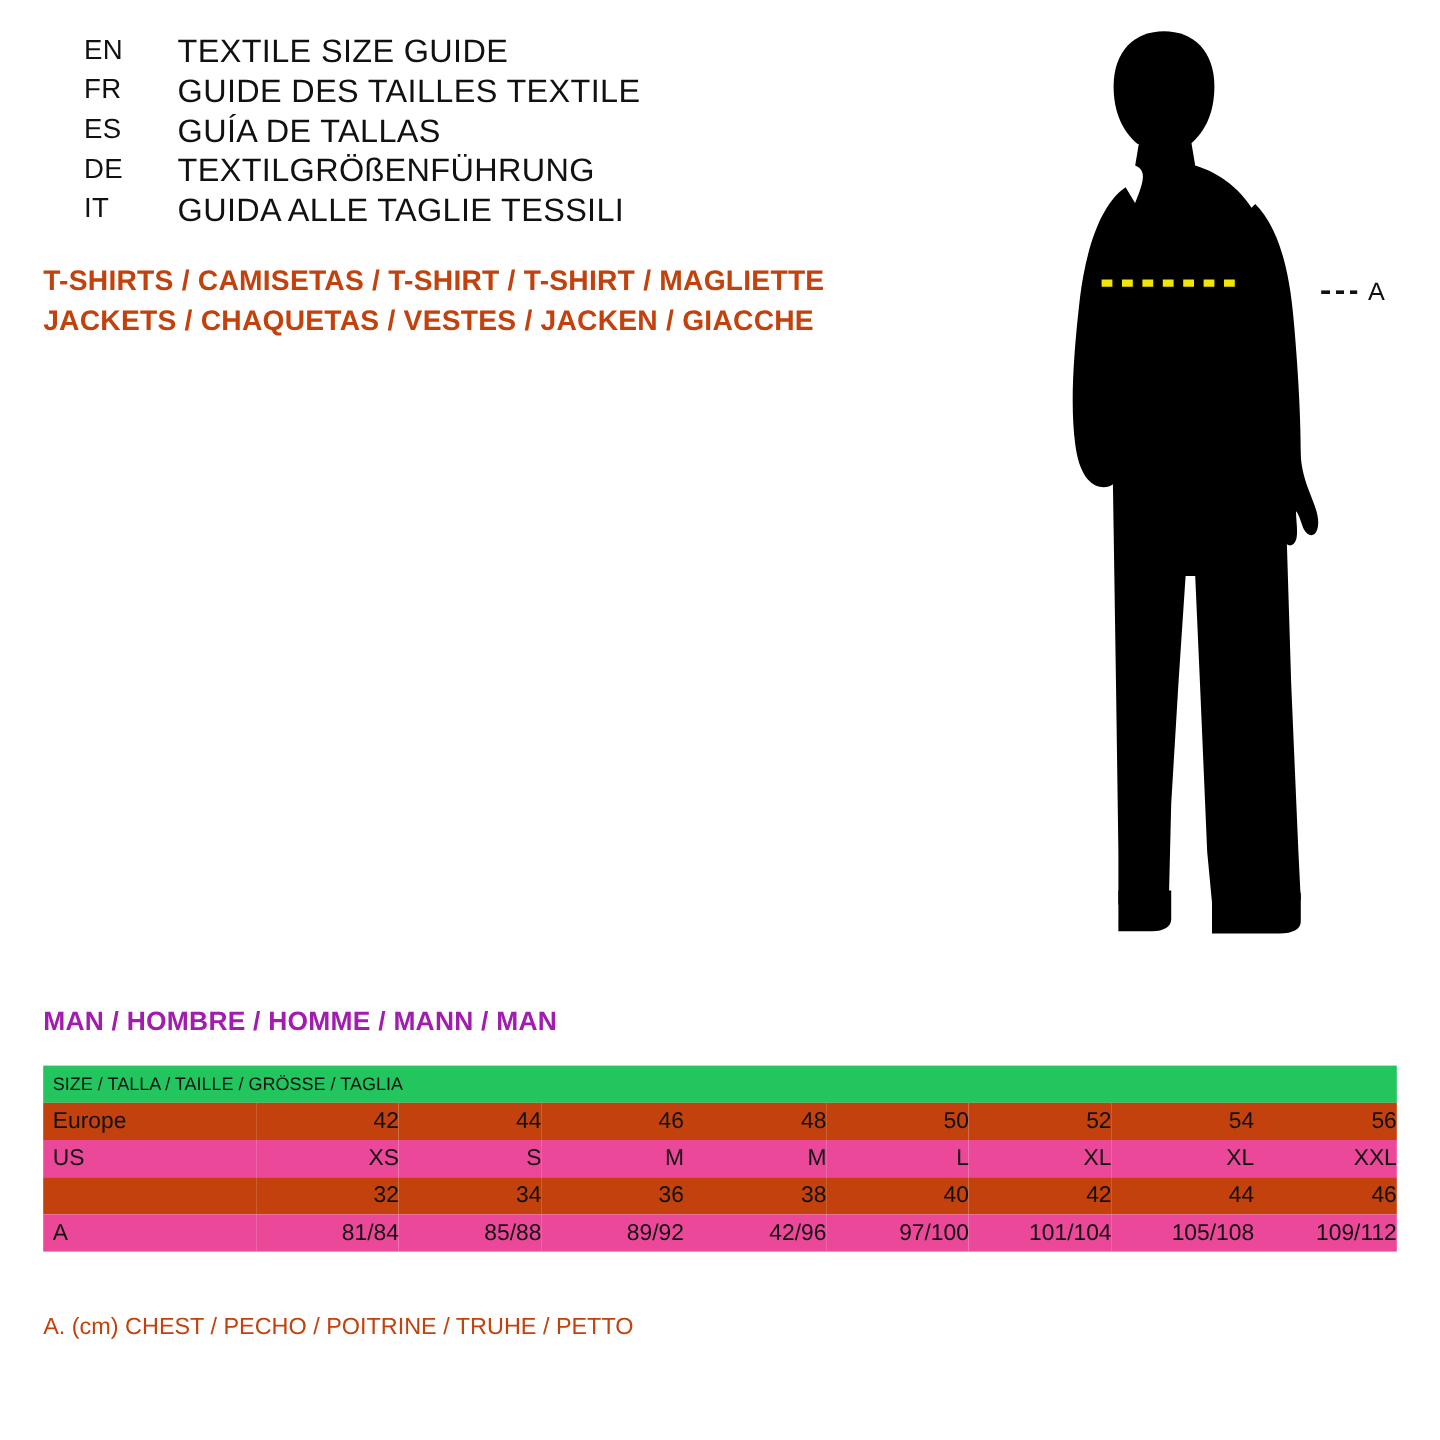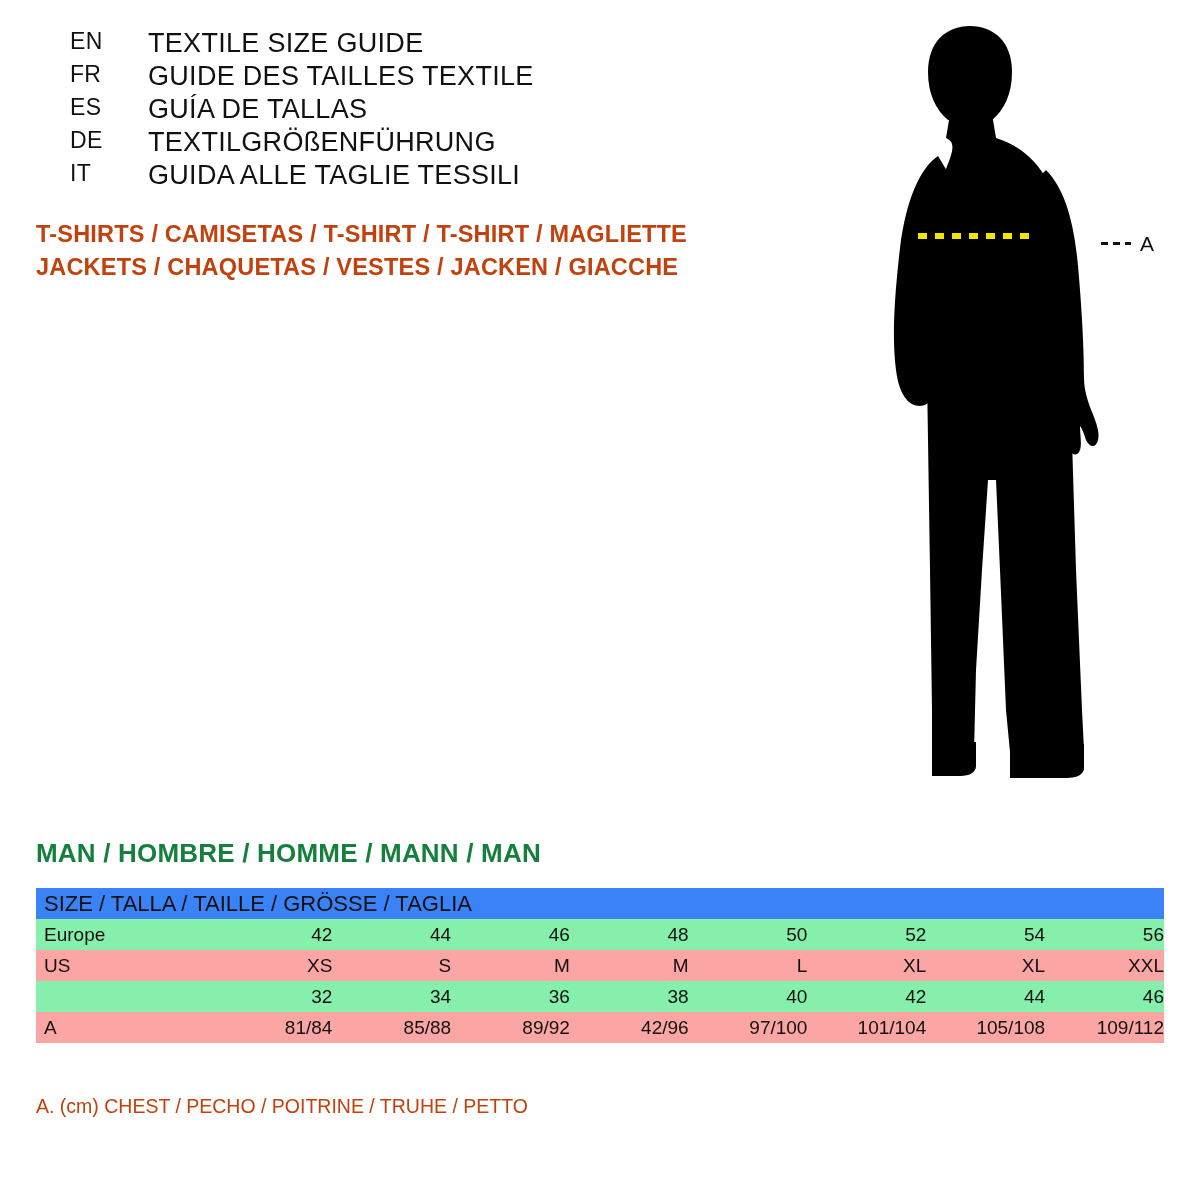--- a/index.html
+++ b/index.html
@@ -83,47 +83,47 @@
     width: 30px;
     height: 3px;
     background: repeating-linear-gradient(to right, #111 0 7px, transparent 7px 12px);
   }
 
   
   .section-title {
     position: absolute;
     left: 36px;
     top: 838px;
-    font-size: 26px;
+    font-size: 22px;
     font-weight: bold;
     letter-spacing: 0.2px;
-    color: #15803d;
+    color: #a21caf;
   }
   table.size-table {
     position: absolute;
     left: 36px;
     top: 888px;
     width: 1128px;
     border-collapse: collapse;
     font-size: 19px;
   }
   table.size-table td {
     padding: 0;
     height: 31px;
     color: #111;
     font-weight: normal;
   }
   .row-head td {
-    background: #3b82f6;
+    background: #22c55e;
     color: #1a1a1a;
-    font-size: 22px;
+    font-size: 15px;
     height: 33px;
   }
-  .row-light td { background: #86efac; }
-  .row-mid td   { background: #fca5a5; }
+  .row-light td { background: #c2410c; }
+  .row-mid td   { background: #ec4899; }
   .cell-label {
     width: 170px;
     padding-left: 8px !important;
     text-align: left;
   }
   .cell-val {
     text-align: right;
     width: 119px;
   }
   .head-label {

